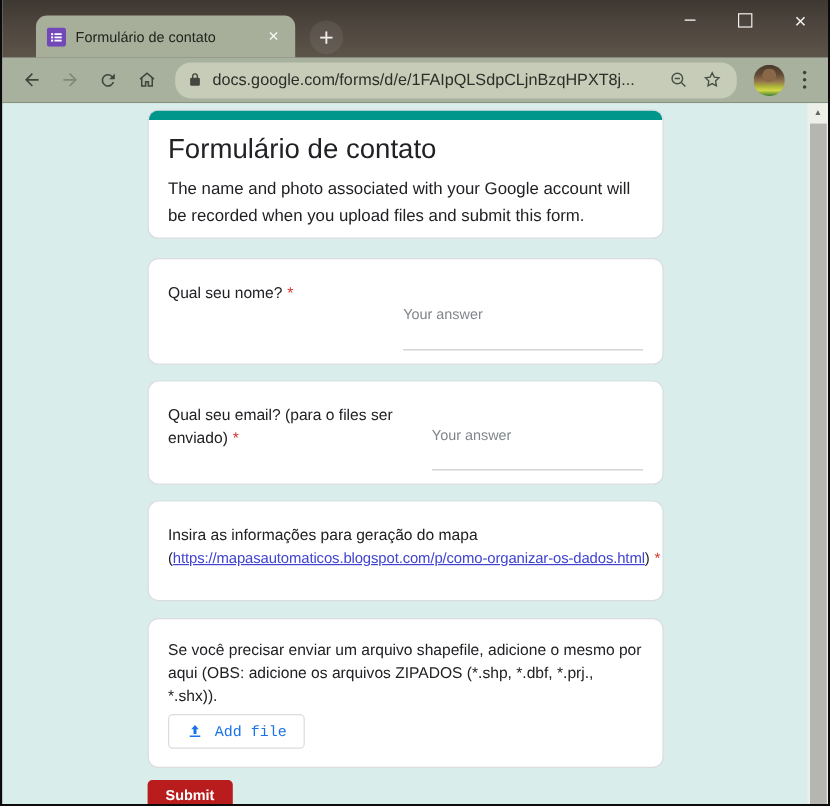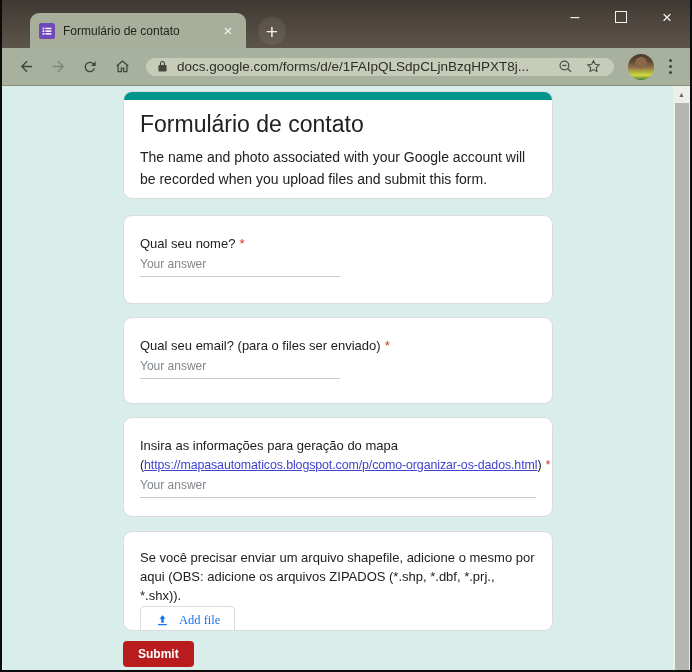--- a/index.html
+++ b/index.html
@@ -44,21 +44,21 @@
   .glyph-max{width:10px;height:10px;border:1.4px solid #f2f1ee;display:block;}
   .glyph-close{font-size:17px;line-height:17px;}
   
   .toolbar{
     flex:0 0 37px;background:#a8b19e;border-bottom:1px solid #87917e;
     display:flex;align-items:center;padding:0 8px;
   }
   .nav-icon{width:28px;height:28px;display:flex;align-items:center;justify-content:center;border-radius:50%;flex:0 0 28px;margin:0 2px;}
   .nav-icon svg{display:block;}
   .omnibox{
-    flex:1;height:18px;background:#c6ccb7;border-radius:13px;
+    flex:1;height:30px;background:#c6ccb7;border-radius:13px;
     margin:0 8px;display:flex;align-items:center;padding:0 10px;min-width:0;
   }
   .url-text{
     flex:1;font-size:13.5px;color:#2c2e28;margin-left:8px;
     white-space:nowrap;overflow:hidden;min-width:0;
   }
   .omni-icon{width:22px;height:22px;display:flex;align-items:center;justify-content:center;flex:0 0 22px;margin-left:6px;}
   .avatar{
     width:26px;height:26px;border-radius:50%;flex:0 0 26px;margin:0 6px;
     background:
@@ -73,42 +73,42 @@
   .card{
     background:#ffffff;border:1px solid #dadce0;border-radius:9px;
     width:430px;box-sizing:border-box;overflow:hidden;
   }
   .header-card{height:108px;margin-bottom:16px;}
   .accent-bar{height:8px;background:#00968b;}
   .header-inner{padding:11px 16px 0;}
   .form-title{font-size:23px;color:#202124;font-weight:400;letter-spacing:0;}
   .form-desc{font-size:14px;color:#202124;line-height:1.55;margin-top:9px;}
   .required-note{font-size:11px;color:#d93025;margin-top:11px;}
-  .q-card{display:flex;flex-direction:column;justify-content:space-between;padding:19px 16px 26px;margin-bottom:13px;}
+  .q-card{display:flex;flex-direction:row;justify-content:space-between;padding:19px 16px 11px;margin-bottom:13px;}
   .q1{height:89px;}
   .q2{height:87px;margin-bottom:13px;}
-  .q3{height:100px;margin-bottom:14px;}
+  .q3{height:84px;margin-bottom:14px;}
   .q-label{font-size:13px;color:#202124;line-height:1.45;}
   .req-star{color:#d93025;margin-left:4px;}
   .answer-input{
     border:none;border-bottom:1px solid #c9ccc9;background:transparent;
     font-family:"Liberation Sans",sans-serif;font-size:12px;color:#c2410c;
     padding:3px 0 5px;outline:none;
   }
   .answer-input::placeholder{color:#80868b;opacity:1;}
   .answer-short{width:200px;}
   .answer-long{width:100%;box-sizing:border-box;}
   .q-link{color:#4043d0;text-decoration:underline;}
   .nowrap-group{white-space:nowrap;font-size:12.4px;letter-spacing:-0.1px;}
-  .file-card{height:100px;padding:17px 16px 15px;margin-bottom:10px;display:flex;flex-direction:column;justify-content:space-between;}
+  .file-card{height:125px;padding:17px 16px 15px;margin-bottom:10px;display:flex;flex-direction:column;justify-content:space-between;}
   .addfile-btn{
     align-self:flex-start;display:inline-flex;align-items:center;gap:9px;
     background:#fff;border:1px solid #dadce0;border-radius:4px;
     padding:6px 14px;color:#1a73e8;font-size:12.5px;font-weight:500;
-    font-family:Liberation Serif, serif;cursor:pointer;
+    font-family:Liberation Mono, monospace;cursor:pointer;
   }
   .submit-btn{
     display:inline-block;background:#b91c1c;color:#ffffff;border:none;border-radius:4px;
     font-family:"Liberation Sans",sans-serif;font-size:12px;font-weight:700;
     padding:6px 15px;cursor:pointer;
   }
   
   .scrollbar{position:absolute;top:0;right:0;bottom:0;width:17px;background:#edefe9;}
   .scroll-arrow{
     height:17px;display:flex;align-items:center;justify-content:center;

